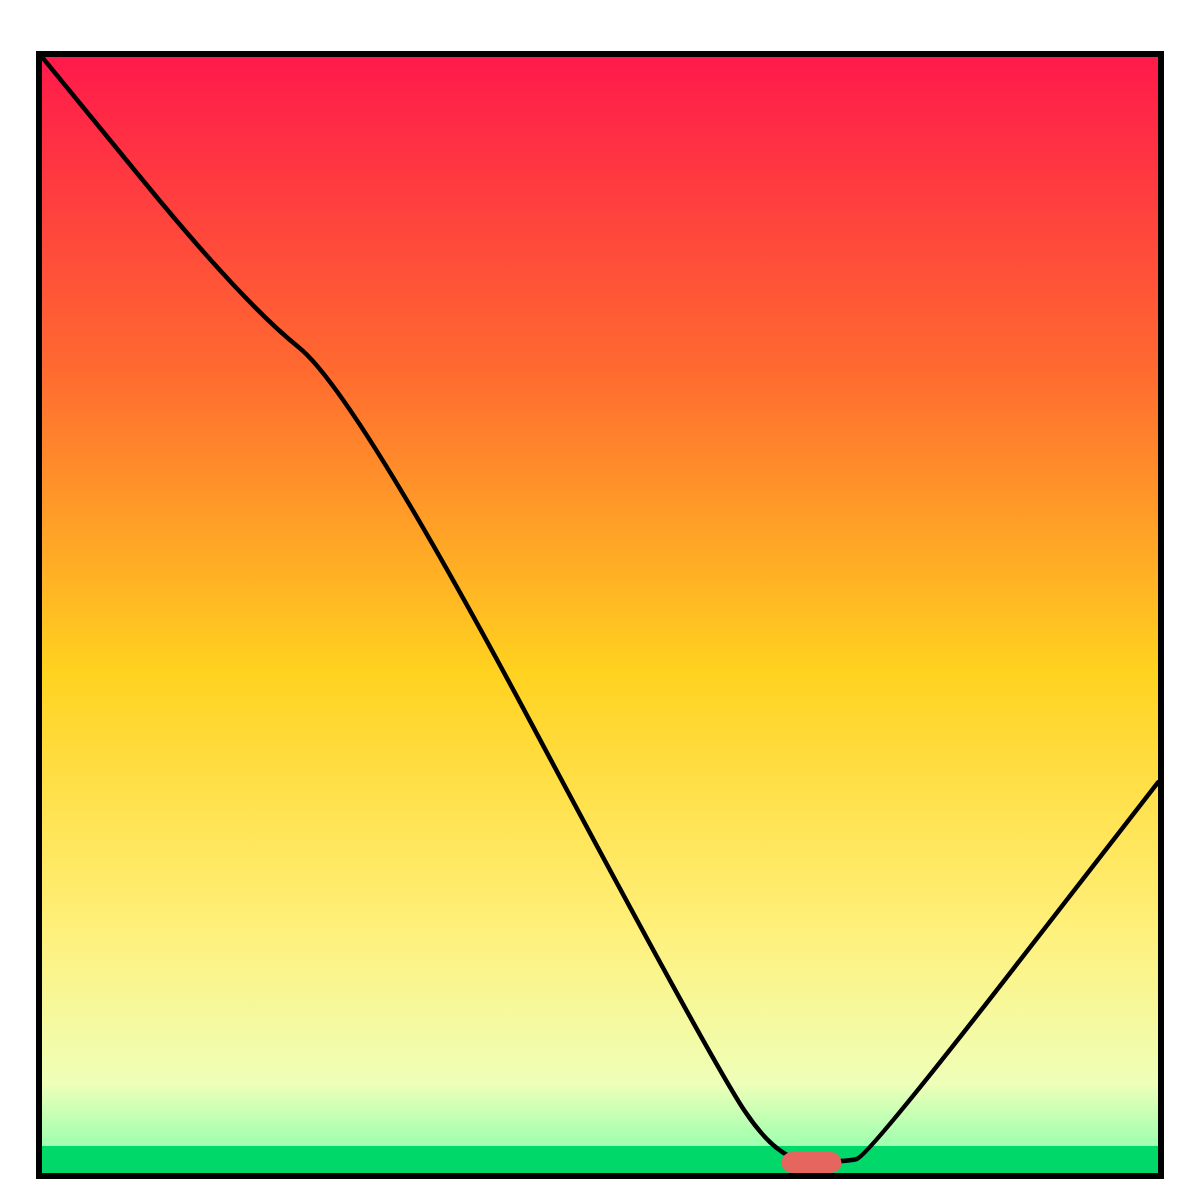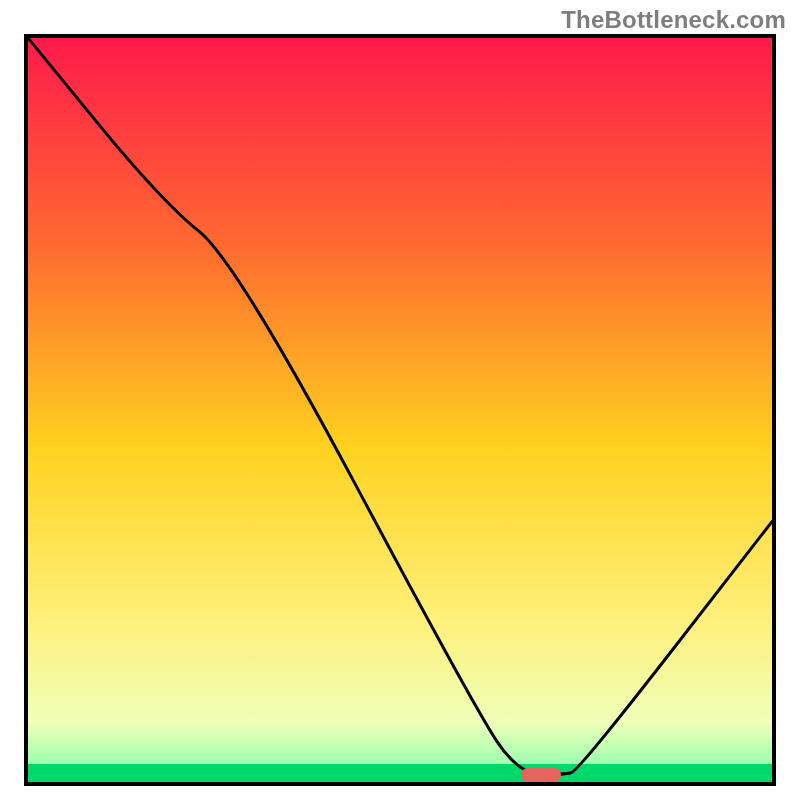--- a/index.html
+++ b/index.html
@@ -68,21 +68,20 @@
     height: 14px;
     border-radius: 7px;
     transform: translate(-50%, -50%);
   }
 </style>
 </head>
 <body>
 
 <div class="canvas">
 
-  <div class="watermark">TheBottleneck.com</div>
 
   <div class="plot-outer">
     <div class="plot-inner">
 
       <svg class="gradient" viewBox="0 0 744 744" preserveAspectRatio="none">
         <defs>
           <linearGradient id="bg" x1="0" y1="0" x2="0" y2="1">
 
           <stop offset="0%" stop-color="#ff1a4b"></stop>
               <stop offset="28.000000000000004%" stop-color="#ff6a30"></stop>

